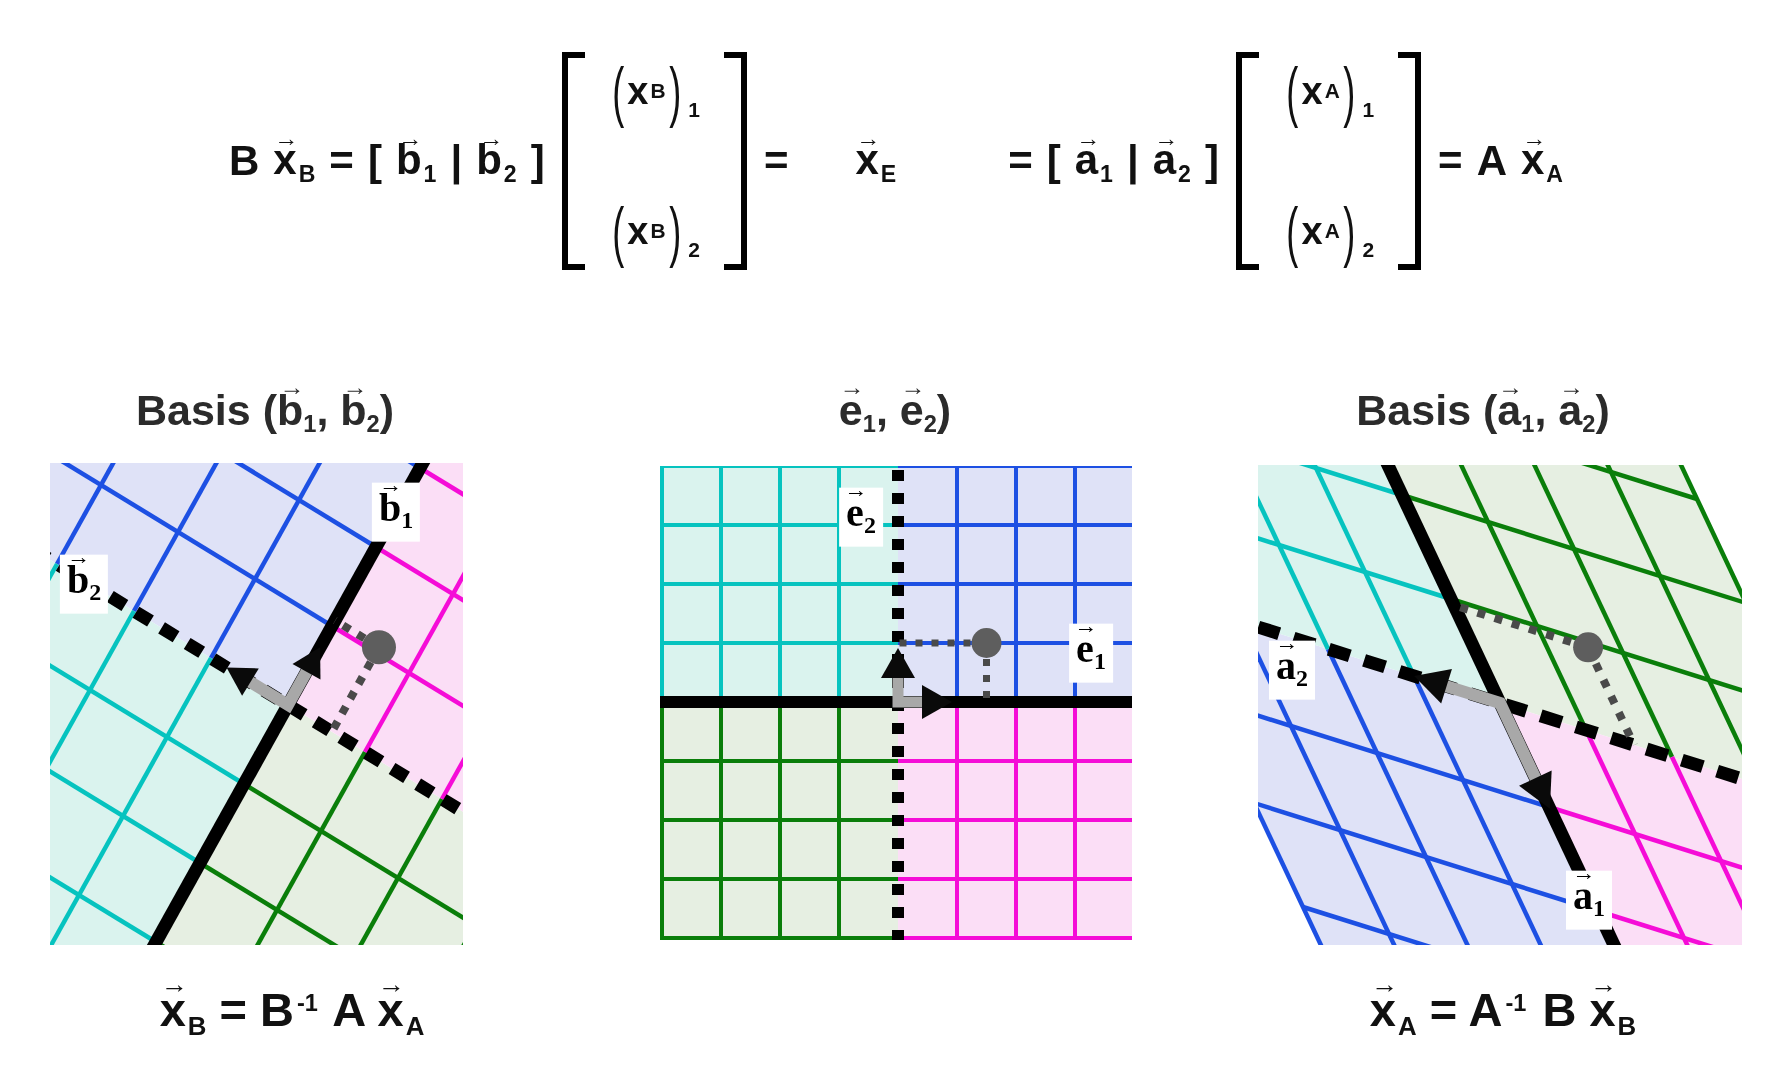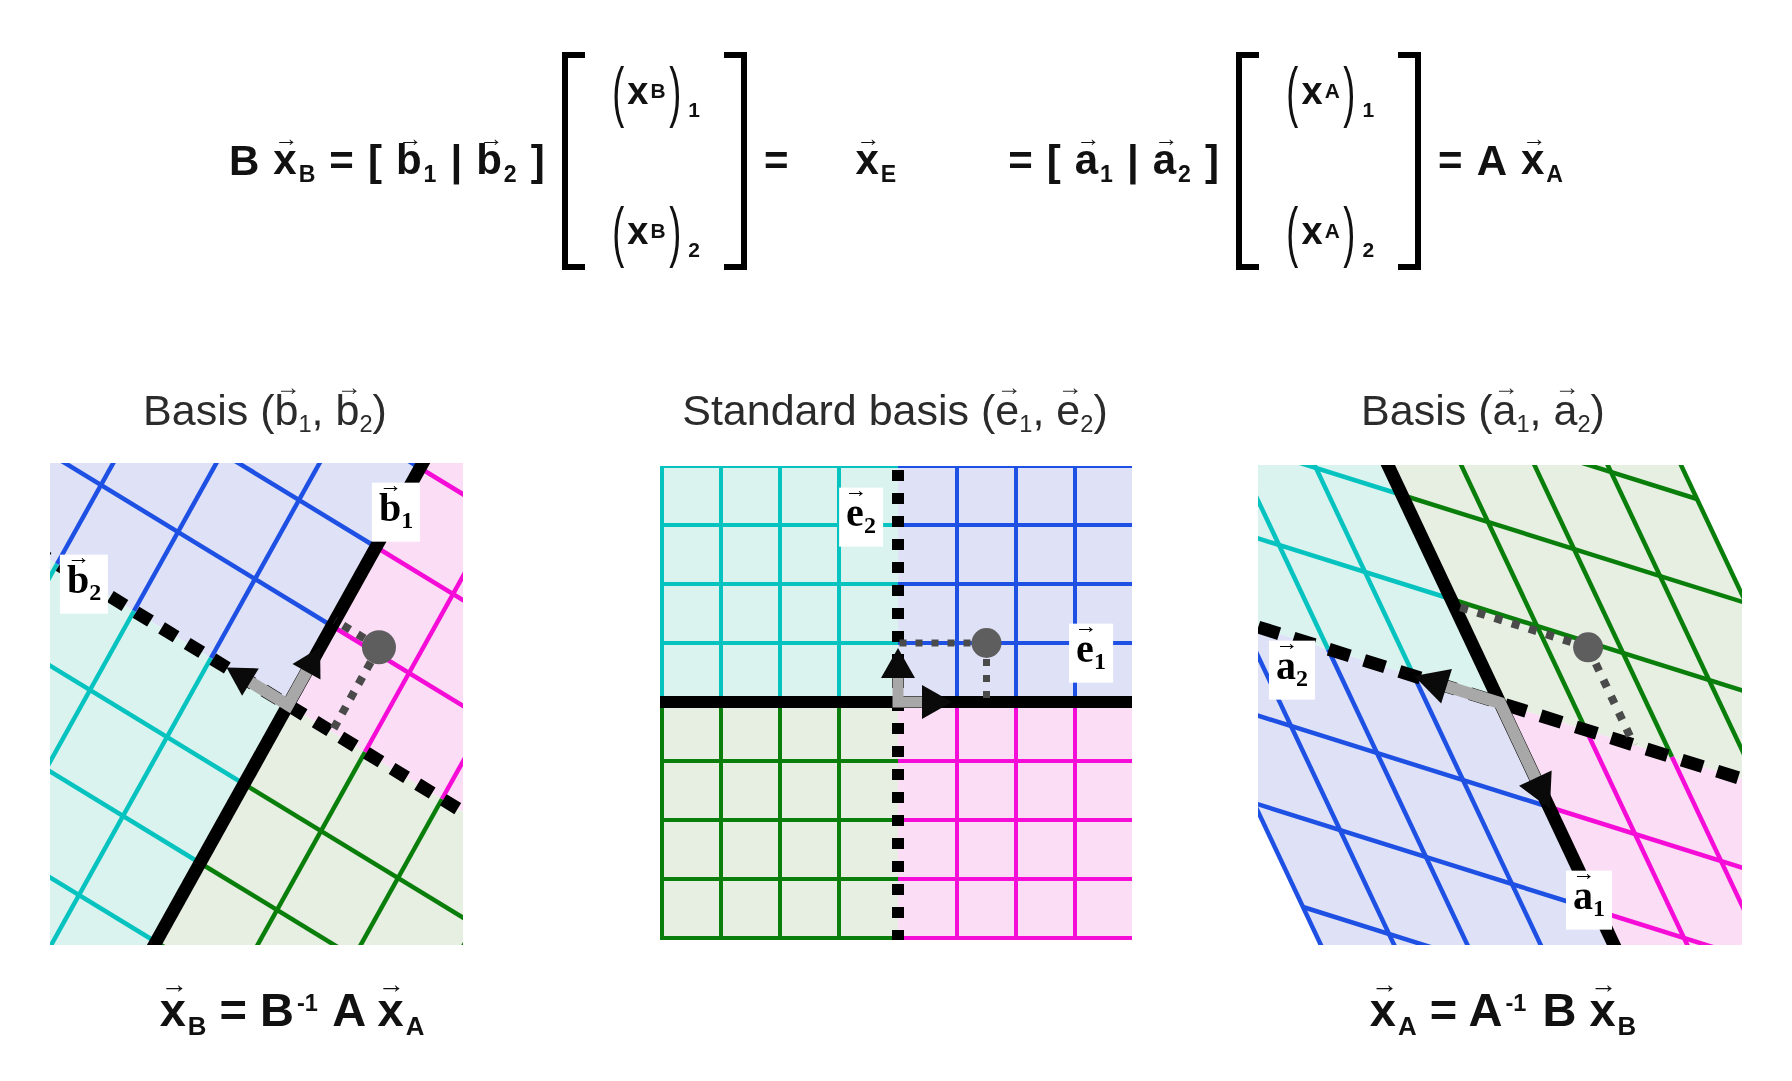--- a/index.html
+++ b/index.html
@@ -25,21 +25,21 @@
   .entry{display:flex;align-items:center;line-height:1;}
   .tp{display:inline-block;transform:scaleY(1.75) scaleX(0.95);font-weight:400;margin:0 3px;}
   .idx{font-size:21px;align-self:flex-end;transform:translateY(10px);margin-left:4px;}
   .xe{margin-left:60px;margin-right:105px;}
 
   .formula-bottom{position:absolute;top:982px;transform:translateX(-50%);font-size:47px;
                   font-weight:600;white-space:nowrap;}
 
   
   .panel-title{position:absolute;top:386px;transform:translateX(-50%);font-size:43px;
-               color:#2b2b2b;white-space:nowrap;font-weight:400;}
+               color:#2b2b2b;white-space:nowrap;font-weight:700;}
   .panel-title sub{font-size:0.55em;vertical-align:-0.3em;}
 
   
   .panel{position:absolute;z-index:1;}
   .panel svg{position:absolute;left:0;top:0;}
   #panel-left{left:50px;top:463px;width:413px;height:482px;}
   #panel-middle{left:660px;top:466px;width:472px;height:474px;}
   #panel-right{left:1258px;top:465px;width:484px;height:480px;}
 
   
@@ -117,21 +117,21 @@
 
     <span>=</span>
     <span>A</span>
     <span class="vg"><span class="vec"><span class="ar">→</span><span>x</span></span><sub class="s">A</sub></span>
   </div>
 
   <div class="panel-title" style="left:265px">
     <span>Basis (</span><span class="vec"><span class="ar">→</span><span>b</span></span><sub>1</sub><span>, </span><span class="vec"><span class="ar">→</span><span>b</span></span><sub>2</sub><span>)</span>
   </div>
   <div class="panel-title" style="left:895px">
-    <span>Standard basis (</span><span class="vec"><span class="ar">→</span><span>e</span></span><sub>1</sub><span>, </span><span class="vec"><span class="ar">→</span><span>e</span></span><sub>2</sub><span>)</span>
+    <span class="vec"><span class="ar">→</span><span>e</span></span><sub>1</sub><span>, </span><span class="vec"><span class="ar">→</span><span>e</span></span><sub>2</sub><span>)</span>
   </div>
   <div class="panel-title" style="left:1483px">
     <span>Basis (</span><span class="vec"><span class="ar">→</span><span>a</span></span><sub>1</sub><span>, </span><span class="vec"><span class="ar">→</span><span>a</span></span><sub>2</sub><span>)</span>
   </div>
 
   <div class="panel" id="panel-left">
     <svg id="svg-left" width="413" height="482">
         <g>
           <polygon points="238,242 422.8,-89.80000000000001 99.39999999999998,-287.20000000000005 -85.40000000000003,44.599999999999994" fill="#dfe2f7"></polygon>
           <polygon points="238,242 53.19999999999999,573.8 -270.20000000000005,376.4 -85.40000000000003,44.599999999999994" fill="#daf3ee"></polygon>

